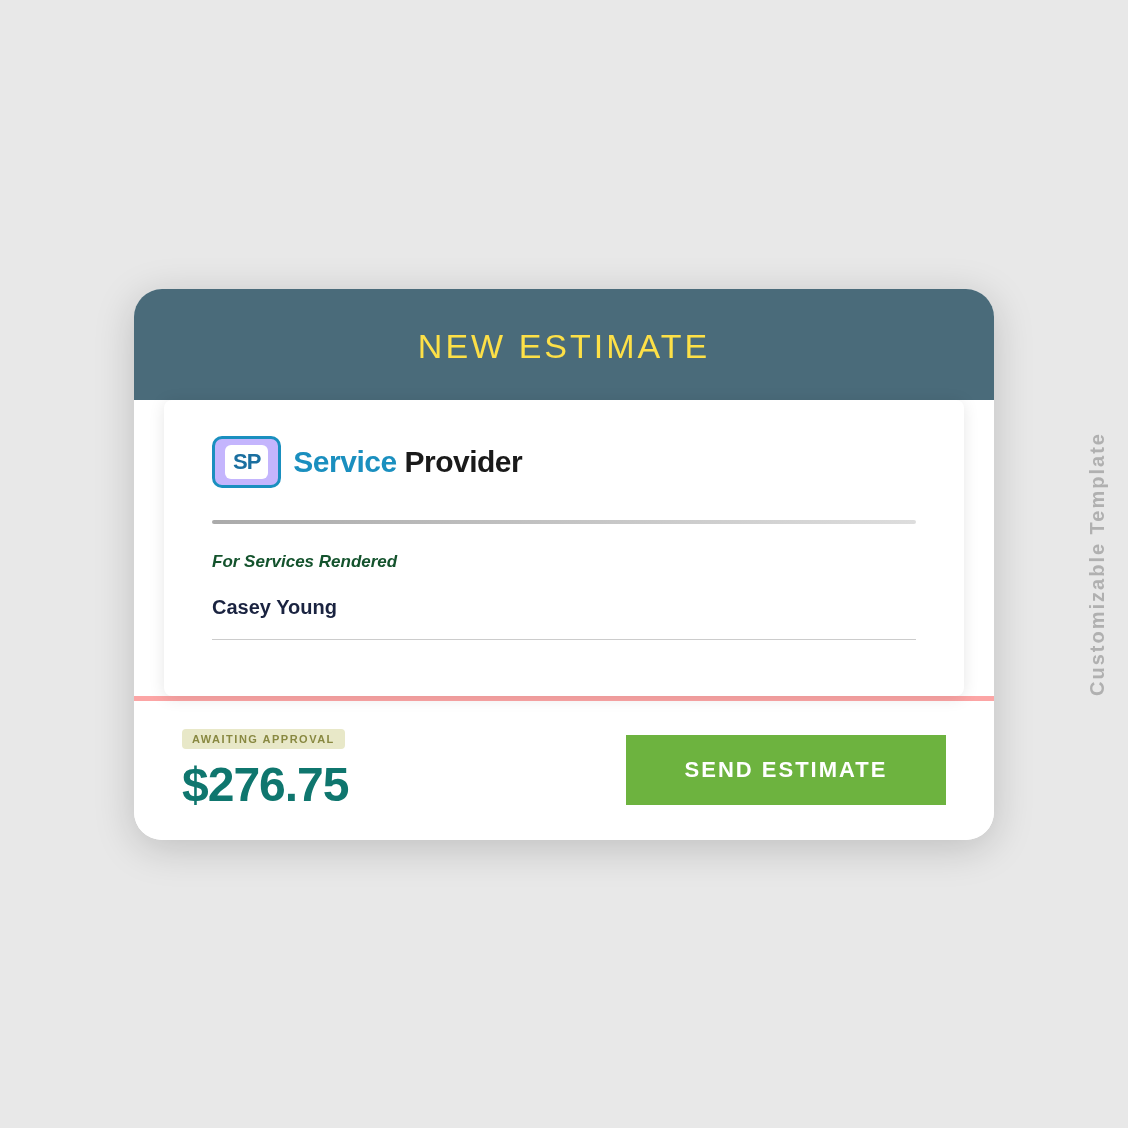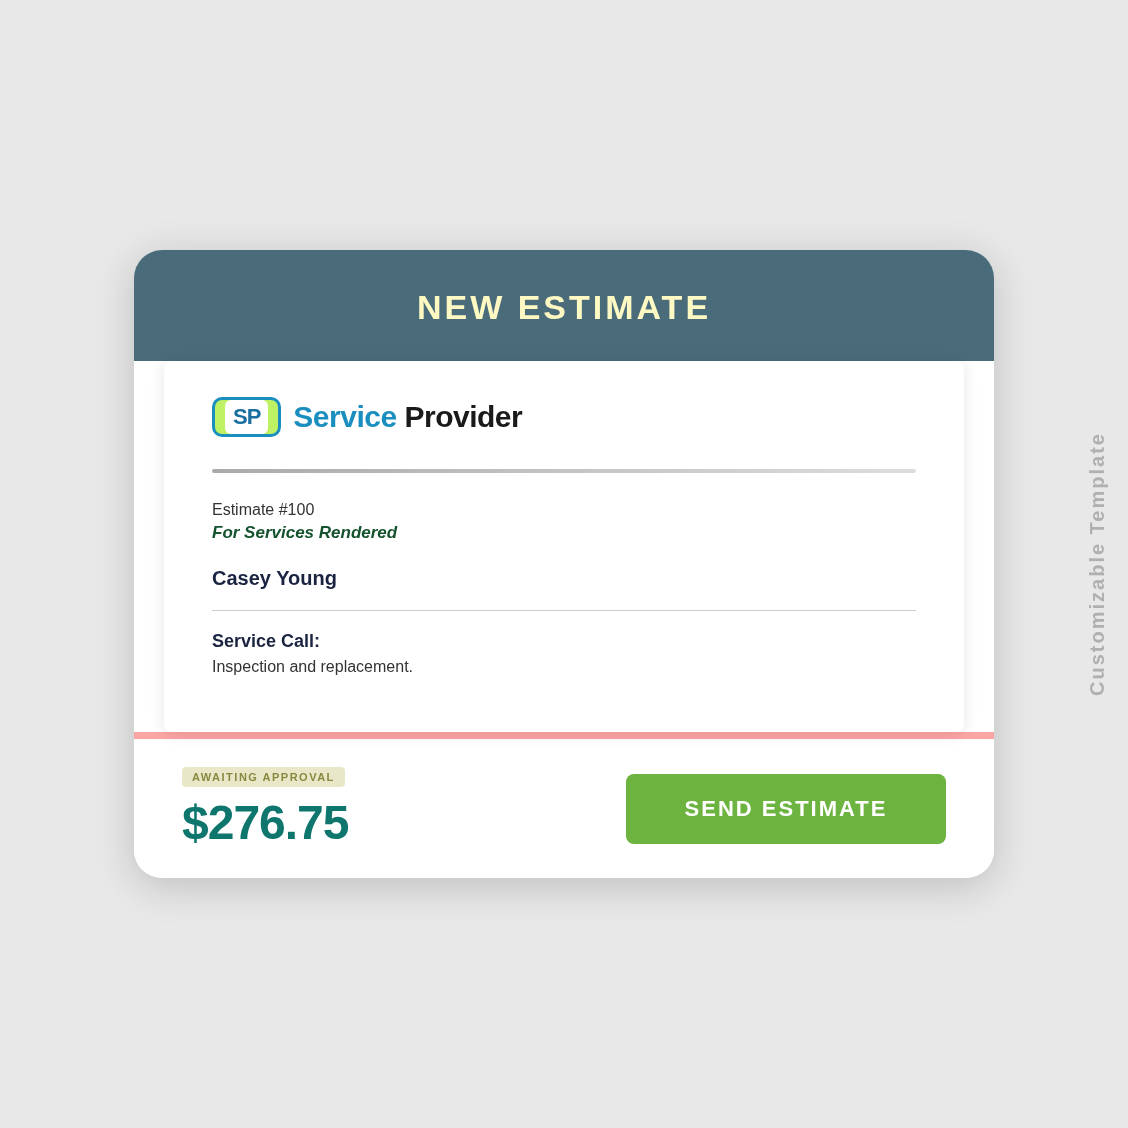--- a/index.html
+++ b/index.html
@@ -33,23 +33,23 @@
       position: relative;
     }
 
     .device-header {
       background: #4a6b7a;
       padding: 38px 40px 34px;
       text-align: center;
     }
 
     .device-header-title {
-      color: #fef9c3;
+      color: #fde047;
       font-size: 34px;
-      font-weight: 700;
+      font-weight: 400;
       letter-spacing: 3px;
       text-transform: uppercase;
     }
 
     .document-area {
       background: #fff;
       margin: 0 30px;
       border-radius: 8px;
       box-shadow: 0 2px 16px rgba(0,0,0,0.10);
       overflow: hidden;
@@ -60,23 +60,23 @@
       padding: 36px 48px 36px 48px;
     }
 
     .logo-area {
       display: flex;
       align-items: center;
       margin-bottom: 32px;
     }
 
     .logo-badge {
-      background: #bef264;
+      background: #c4b5fd;
       border-radius: 10px;
-      padding: 0 10px;
+      padding: 6px 10px;
       margin-right: 12px;
       display: flex;
       align-items: center;
       justify-content: center;
       border: 3px solid #1a8fbf;
     }
 
     .logo-badge-inner {
       background: #fff;
       border-radius: 6px;
@@ -159,21 +159,21 @@
       margin-bottom: 6px;
     }
 
     .service-description {
       font-size: 16px;
       color: #333;
     }
 
     .bottom-bar {
       background: #fff;
-      border-top: 7px solid #fca5a5;
+      border-top: 5px solid #fca5a5;
       padding: 28px 48px;
       display: flex;
       align-items: center;
       justify-content: space-between;
     }
 
     .status-amount-group {
       display: flex;
       flex-direction: column;
     }
@@ -200,21 +200,21 @@
     }
 
     .send-button {
       background: #6db33f;
       color: #fff;
       font-size: 22px;
       font-weight: 900;
       letter-spacing: 2px;
       text-transform: uppercase;
       border: none;
-      border-radius: 8px;
+      border-radius: 0;
       padding: 22px 48px;
       cursor: pointer;
       min-width: 320px;
       text-align: center;
     }
 
     .main-content {
       position: relative;
       z-index: 1;
     }
@@ -259,34 +259,29 @@
             </div>
             <div class="logo-text">
               <span class="service">Service</span>
               <span> Provider</span>
             </div>
           </div>
 
           <div class="divider"></div>
 
           <div class="estimate-info">
-            <div class="estimate-number">Estimate #100</div>
             <div class="estimate-subtitle">For Services Rendered</div>
           </div>
 
           <div class="customer-info">
             <div class="customer-name">Casey Young</div>
           </div>
 
           <div class="divider-thin"></div>
 
-          <div class="service-section">
-            <div class="service-label">Service Call:</div>
-            <div class="service-description">Inspection and replacement.</div>
-          </div>
 
         </div>
       </div>
 
       <div class="bottom-bar">
         <div class="status-amount-group">
           <span class="status-badge">AWAITING APPROVAL</span>
           <span class="amount">$276.75</span>
         </div>
         <button class="send-button">SEND ESTIMATE</button>

